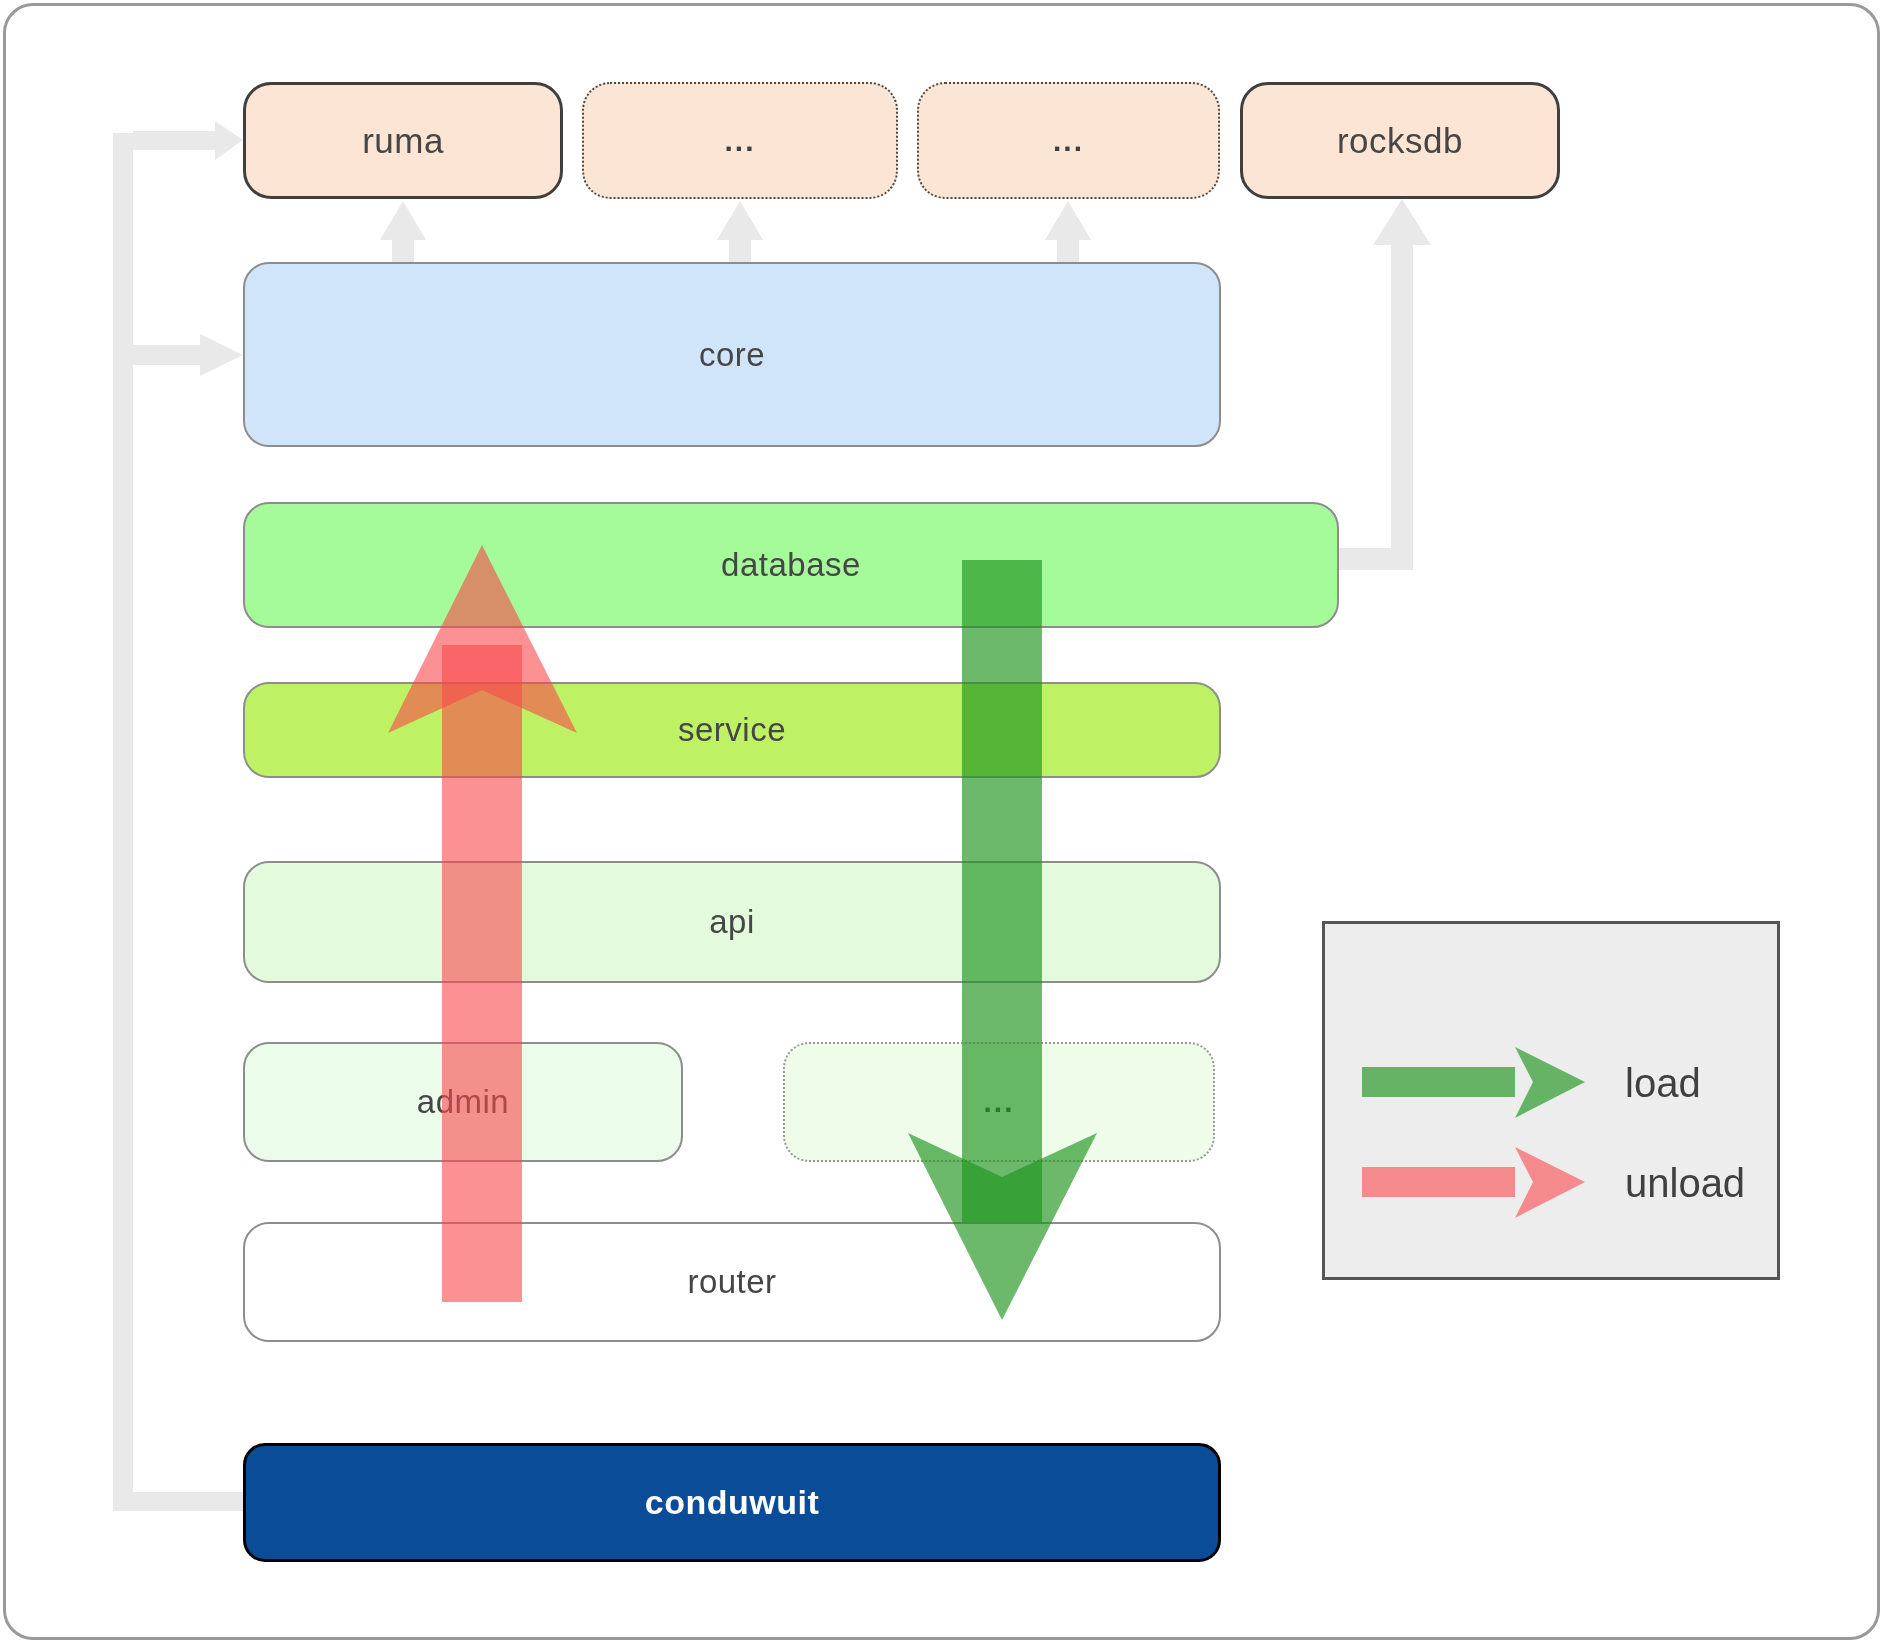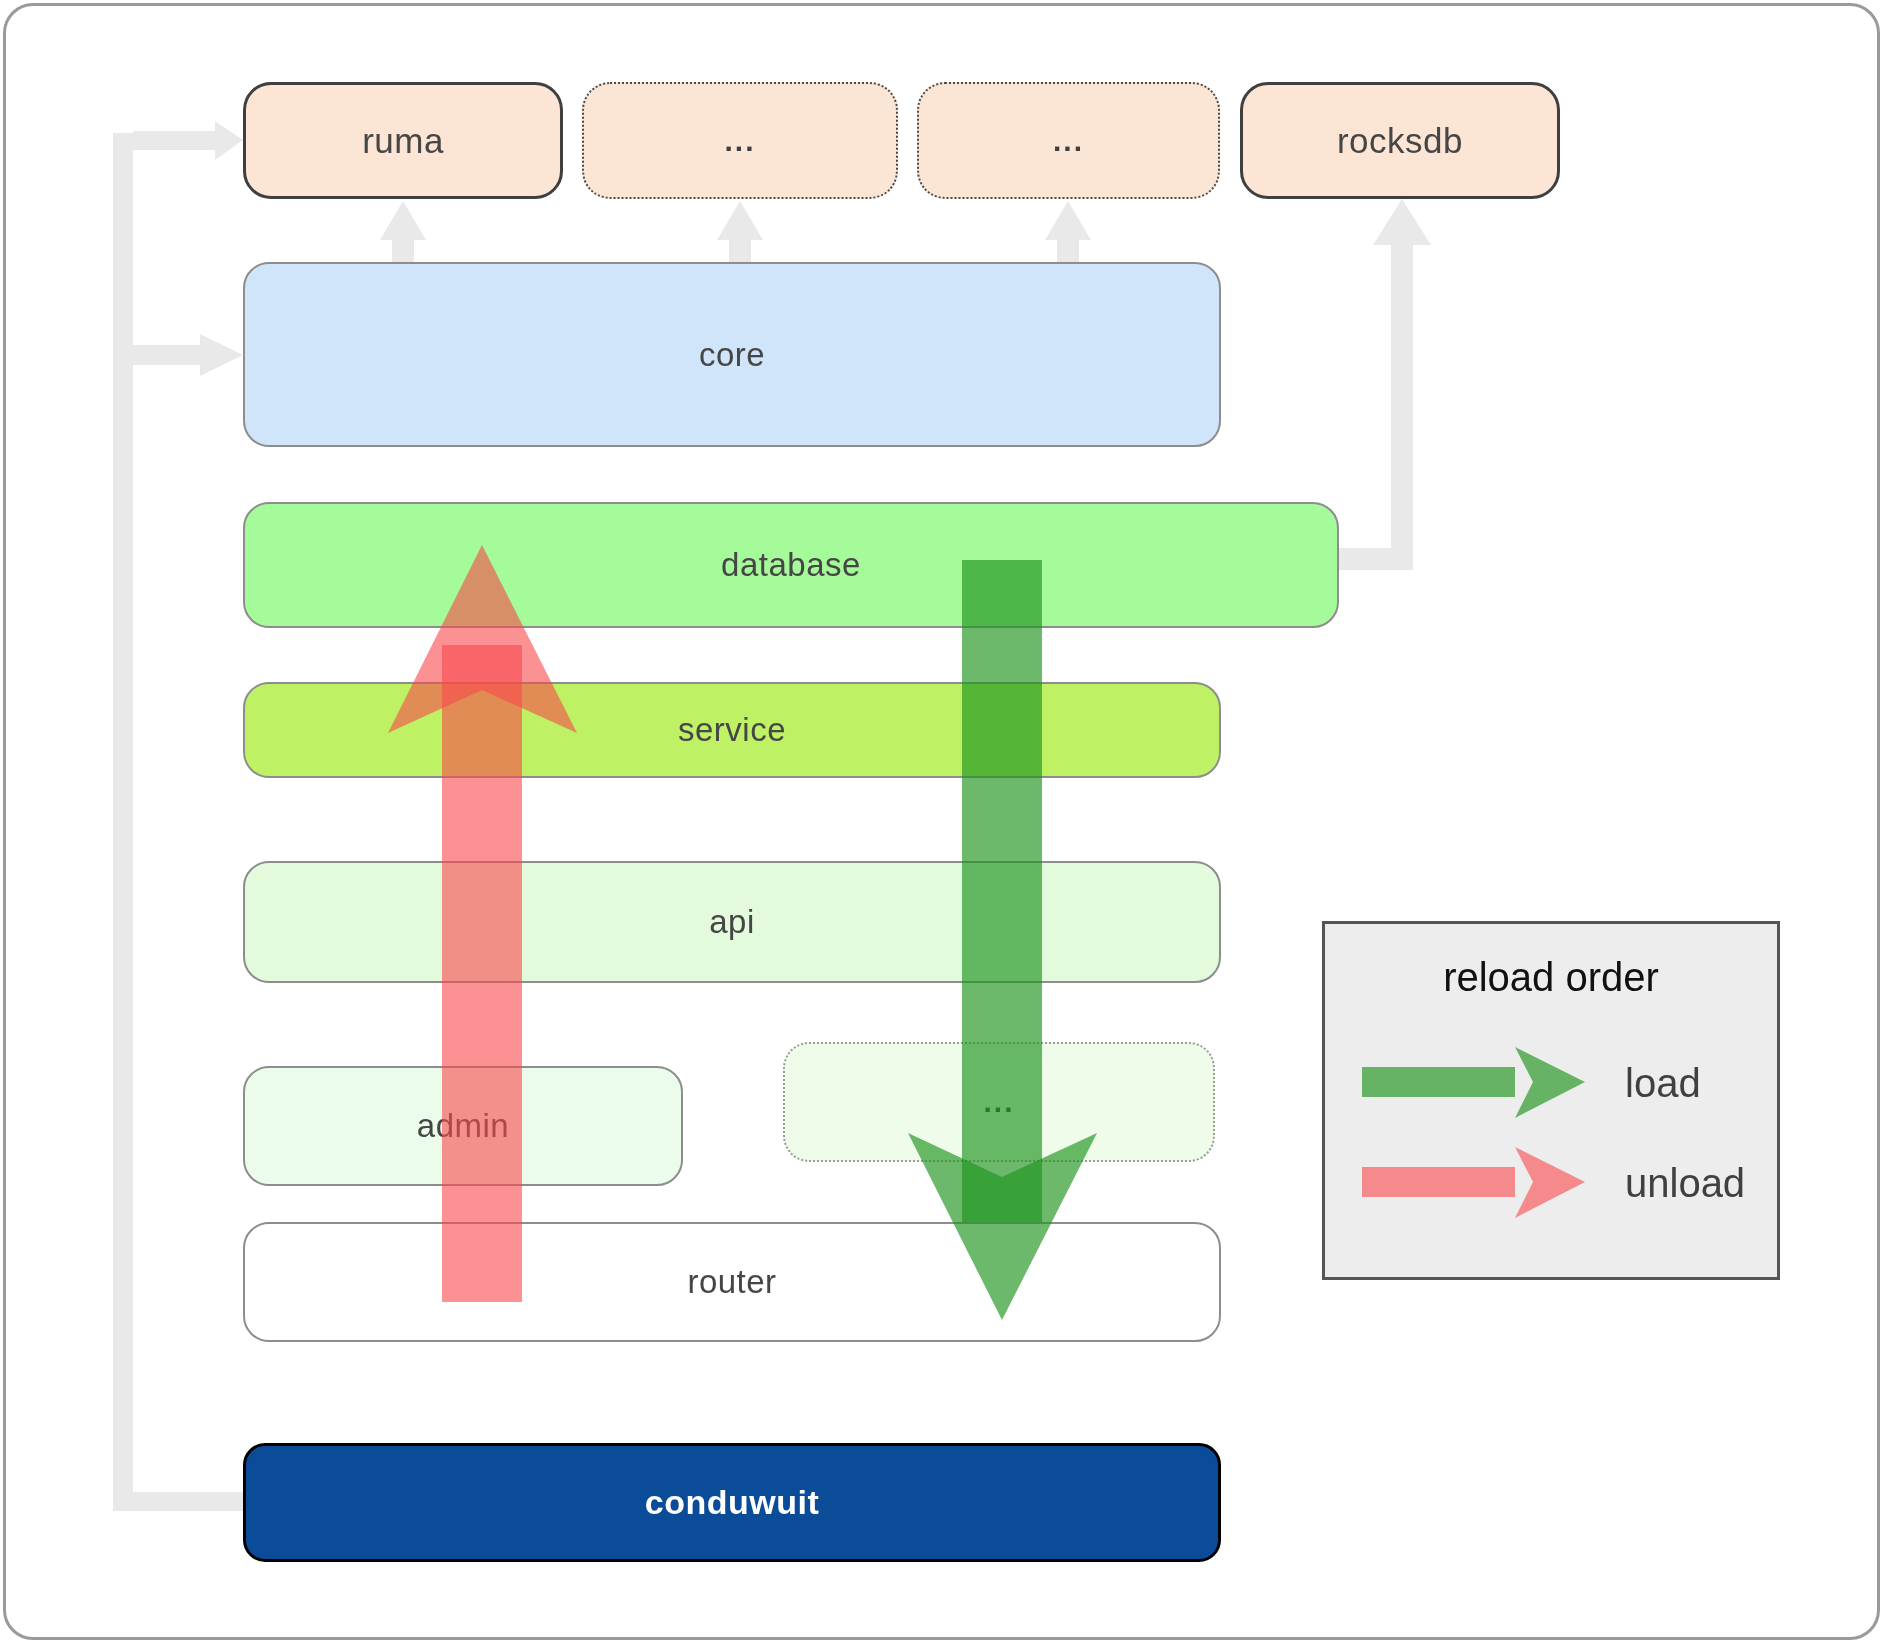--- a/index.html
+++ b/index.html
@@ -15,21 +15,21 @@
                 font-weight:700;font-size:30px;letter-spacing:2px;color:#3f3f3f;}
   .b-ruma{left:243px;top:82px;width:320px;height:117px;}
   .b-dots1{left:582px;top:82px;width:316px;height:117px;}
   .b-dots2{left:917px;top:82px;width:303px;height:117px;}
   .b-rocksdb{left:1240px;top:82px;width:320px;height:117px;}
   .layer{border:2px solid #8d8d8d;border-radius:26px;}
   .b-core{left:243px;top:262px;width:978px;height:185px;background:#d0e4fa;}
   .b-database{left:243px;top:502px;width:1096px;height:126px;background:#a5fa9a;}
   .b-service{left:243px;top:682px;width:978px;height:96px;background:#bef264;}
   .b-api{left:243px;top:861px;width:978px;height:122px;background:#e3fbdc;}
-  .b-admin{left:243px;top:1042px;width:440px;height:120px;background:#ecfcea;margin-top:24px;}
+  .b-admin{left:243px;top:1042px;width:440px;height:120px;background:#ecfcea;}
   .b-admin-dots{left:783px;top:1042px;width:432px;height:120px;background:#effce9;
                 border:2px dotted #9a9a9a;border-radius:26px;font-weight:700;font-size:30px;
                 letter-spacing:2px;color:#444;}
   .b-router{left:243px;top:1222px;width:978px;height:120px;background:#fff;}
   .b-conduwuit{left:243px;top:1443px;width:978px;height:119px;background:#0b4c99;
                border:3px solid #000;border-radius:22px;color:#fff;font-weight:600;font-size:34px;}
   .legend{position:absolute;left:1322px;top:921px;width:458px;height:359px;background:#ededed;
           border:3px solid #555;box-sizing:border-box;}
   .legend-title{position:absolute;left:1322px;top:955px;width:458px;text-align:center;
                 font-size:40px;color:#111;font-weight:500;}
@@ -100,21 +100,20 @@
     <span>...</span>
   </div>
   <div class="box layer b-router">
     <span>router</span>
   </div>
   <div class="box b-conduwuit">
     <span>conduwuit</span>
   </div>
 
   <div class="legend"></div>
-  <div class="legend-title">reload order</div>
   <div class="legend-label lab-load">load</div>
   <div class="legend-label lab-unload">unload</div>
 
   <svg class="overlay" viewBox="0 0 1883 1643">
 
     <rect x="442" y="645" width="80" height="657" fill="rgba(248,72,75,0.6)"></rect>
     <polygon points="482,545 577,733 482,690 388,733" fill="rgba(248,72,75,0.6)"></polygon>
 
     <rect x="962" y="560" width="80" height="662" fill="rgba(29,147,29,0.65)"></rect>
     <polygon points="1002,1320 908,1133 1002,1177 1097,1133" fill="rgba(29,147,29,0.65)"></polygon>

